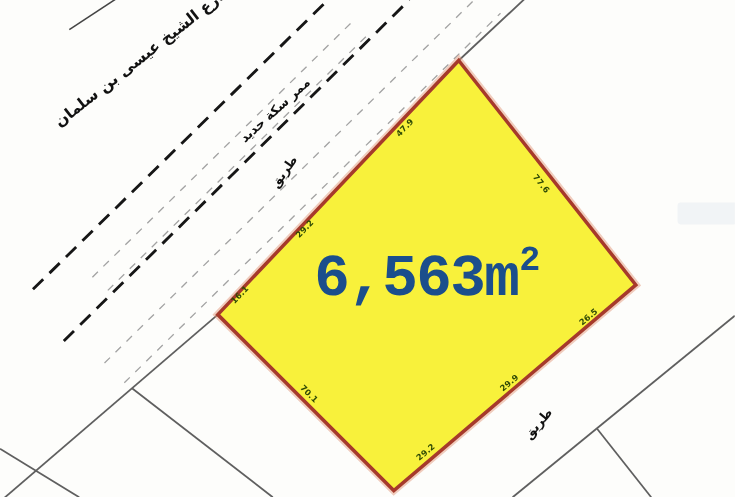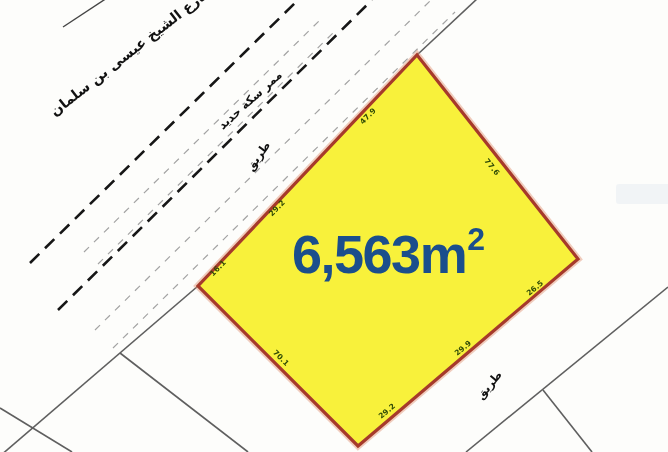--- a/index.html
+++ b/index.html
@@ -22,21 +22,21 @@
     transform:translate(-50%,-50%) rotate(var(--rot,0deg));
     font-family:"DejaVu Sans",sans-serif;
     color:var(--text_dark,#111);
     font-weight:700;white-space:nowrap;direction:rtl;
   }
   .ar.street{font-size:14px;}
   .ar.small{font-size:11.5px;}
   .area-label{
     position:absolute;left:388px;top:254px;
     transform:translate(-50%,-50%);
-    font-family:Liberation Sans, sans-serif;
+    font-family:Liberation Mono, monospace;
     font-size:54px;font-weight:bold;letter-spacing:-1.5px;
     color:var(--area_text,#1b4e8c);
     white-space:nowrap;
     text-align:right;
   }
   .area-label sup{
     font-size:32px;letter-spacing:0;
     position:relative;top:-4px;left:1px;
   }
   .watermark{

